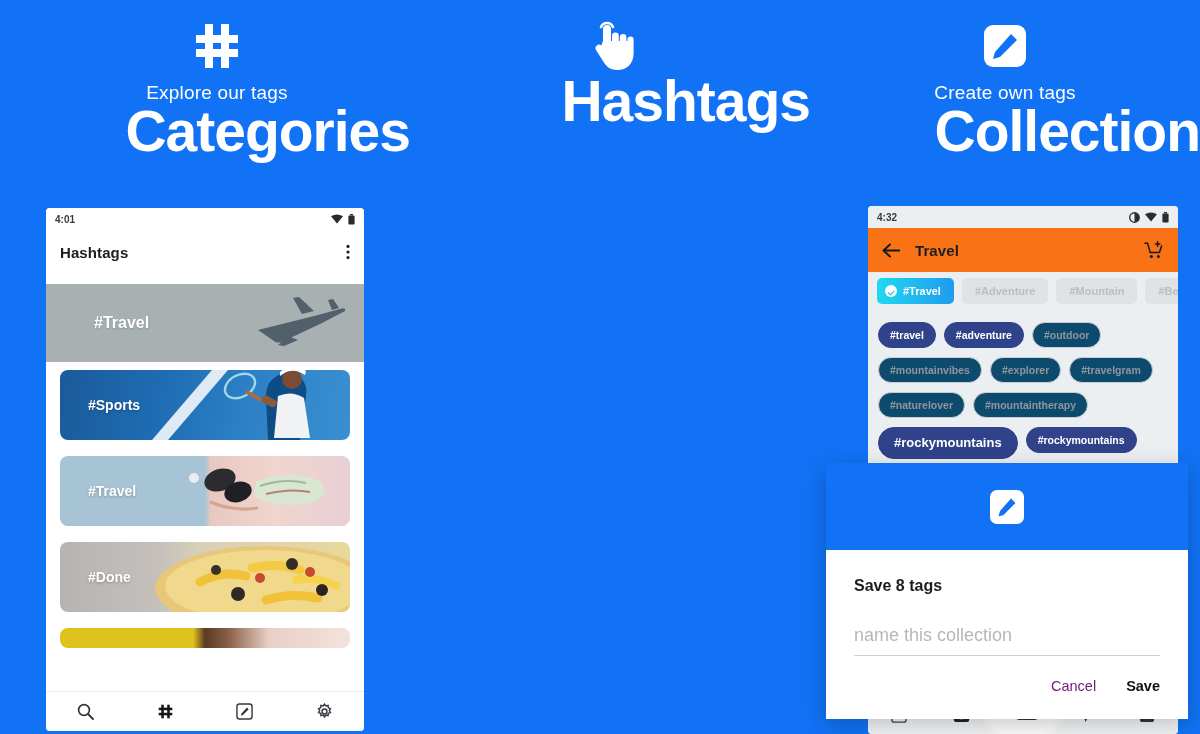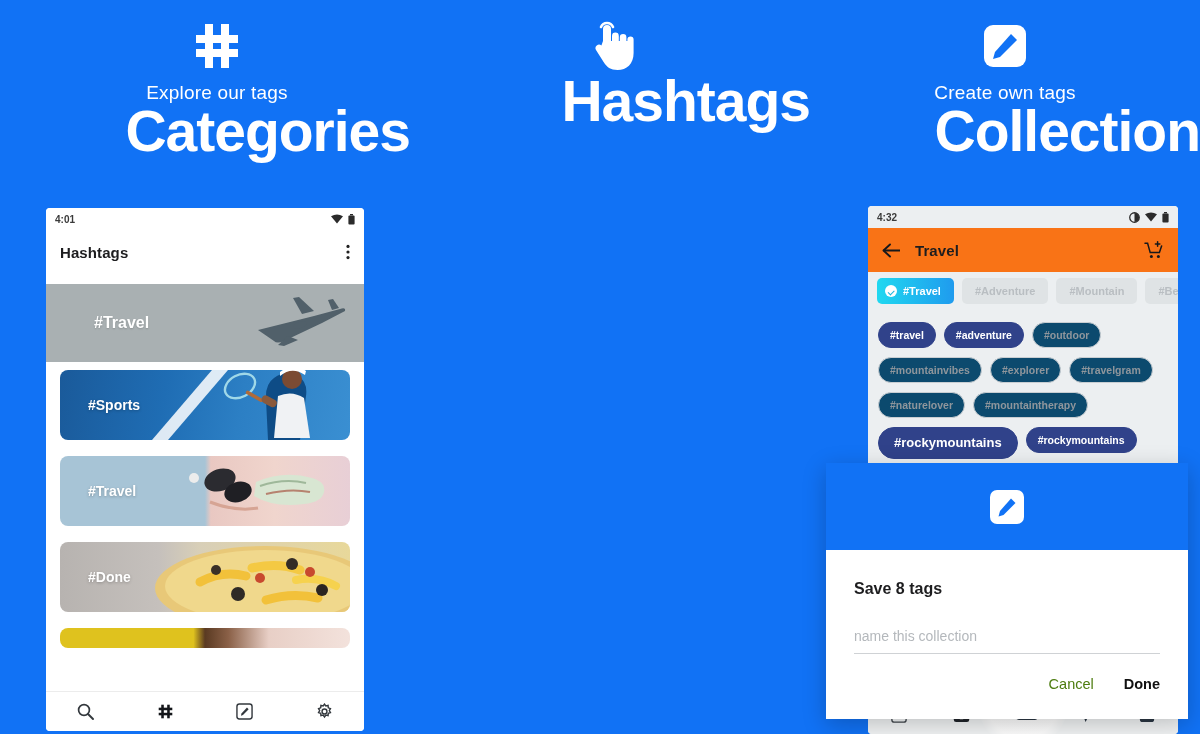--- a/index.html
+++ b/index.html
@@ -148,34 +148,34 @@
   }
   .modal {
     position: absolute; left: 826px; top: 463px; width: 362px; height: 256px;
     background: #fff; box-shadow: 0 6px 22px rgba(0,0,0,.22); z-index: 20;
     overflow: hidden;
   }
   .modal-head {
     height: 87px; background: #1172F5;
     display: flex; align-items: center; justify-content: center;
   }
-  .modal-body { padding: 30px 28px 0 28px; background: #fff; }
+  .modal-body { padding: 18px 28px 0 28px; background: #fff; margin-top: 9px; }
   .modal-title { font-size: 16px; font-weight: 700; color: #1d1d1f; }
   .modal-input {
     margin-top: 26px; border: 0; border-bottom: 1.5px solid #cfd2d5;
-    width: 100%; padding: 4px 0 9px 0; font-size: 14px;
+    width: 100%; padding: 4px 0 9px 0; font-size: 18px;
     font-family: "Liberation Sans", sans-serif; color: #0c4a6e; outline: none;
     background: transparent;
   }
   .modal-input::placeholder { color: #b4b8bc; }
   .modal-actions {
     display: flex; justify-content: flex-end; gap: 30px;
     padding: 22px 28px 0 28px;
   }
-  .btn-cancel { font-size: 14.5px; color: #4d7c0f; font-weight: 400; background: none; border: 0; cursor: pointer; font-family: "Liberation Sans", sans-serif;}
+  .btn-cancel { font-size: 14.5px; color: #701a75; font-weight: 400; background: none; border: 0; cursor: pointer; font-family: "Liberation Sans", sans-serif;}
   .btn-done { font-size: 14.5px; color: #111; font-weight: 700; background: none; border: 0; cursor: pointer; font-family: "Liberation Sans", sans-serif;}
 
   svg { display: block; }
 </style>
 </head>
 <body>
 
 <div class="stage">
 
   <div class="panel" id="panel-1">
@@ -494,17 +494,17 @@
           <path d="M21 8.5 L25.5 13 L13.5 25 L8.5 26.5 L10 21 Z" fill="#1172F5"></path>
         </svg>
       </span>
     </div>
     <div class="modal-body">
       <div class="modal-title">Save 8 tags</div>
       <input class="modal-input" type="text" placeholder="name this collection" value="" style="">
     </div>
     <div class="modal-actions">
       <button class="btn-cancel">Cancel</button>
-      <button class="btn-done">Done</button>
+      <button class="btn-done">Save</button>
     </div>
   </div>
 
 </div>
 
 </body></html>

